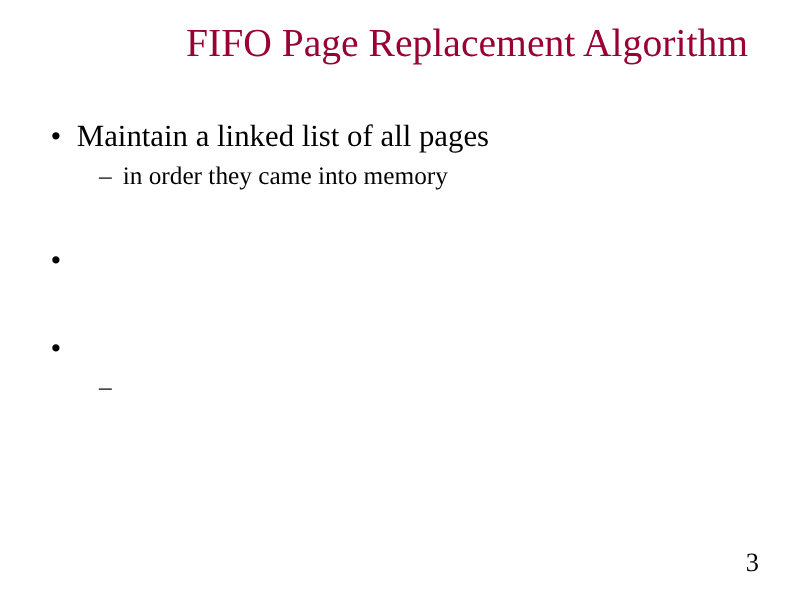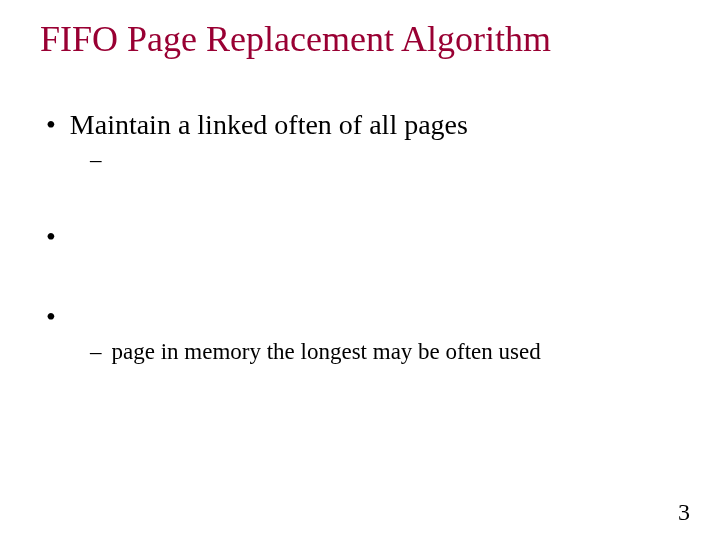--- a/index.html
+++ b/index.html
@@ -18,21 +18,21 @@
     .slide {
       width: 100%;
       height: 100%;
       padding: 18px 40px 20px 40px;
       position: relative;
     }
     .title {
       color: #990033;
       font-size: 36px;
       font-weight: normal;
-      text-align: left;
+      text-align: right;
       margin-bottom: 48px;
       line-height: 1.2;
     }
     .content {
       color: #000000;
       padding-left: 6px;
     }
     .bullet-l1 {
       font-size: 28px;
       display: flex;
@@ -68,38 +68,38 @@
 </head>
 <body>
 
 <div class="slide">
   <h1 class="title">FIFO Page Replacement Algorithm</h1>
 
   <div class="content">
 
     <div class="bullet-l1">
       <span class="marker">•</span>
-      <span>Maintain a linked often of all pages</span>
+      <span>Maintain a linked list of all pages</span>
     </div>
     <div class="bullet-l2">
       <span class="marker">–</span>
+      <span>in order they came into memory</span>
     </div>
 
     <div class="gap"></div>
 
     <div class="bullet-l1">
       <span class="marker">•</span>
     </div>
 
     <div class="gap"></div>
 
     <div class="bullet-l1">
       <span class="marker">•</span>
     </div>
     <div class="bullet-l2">
       <span class="marker">–</span>
-      <span>page in memory the longest may be often used</span>
     </div>
 
   </div>
 
   <div class="page-number">3</div>
 </div>
 
 </body></html>

